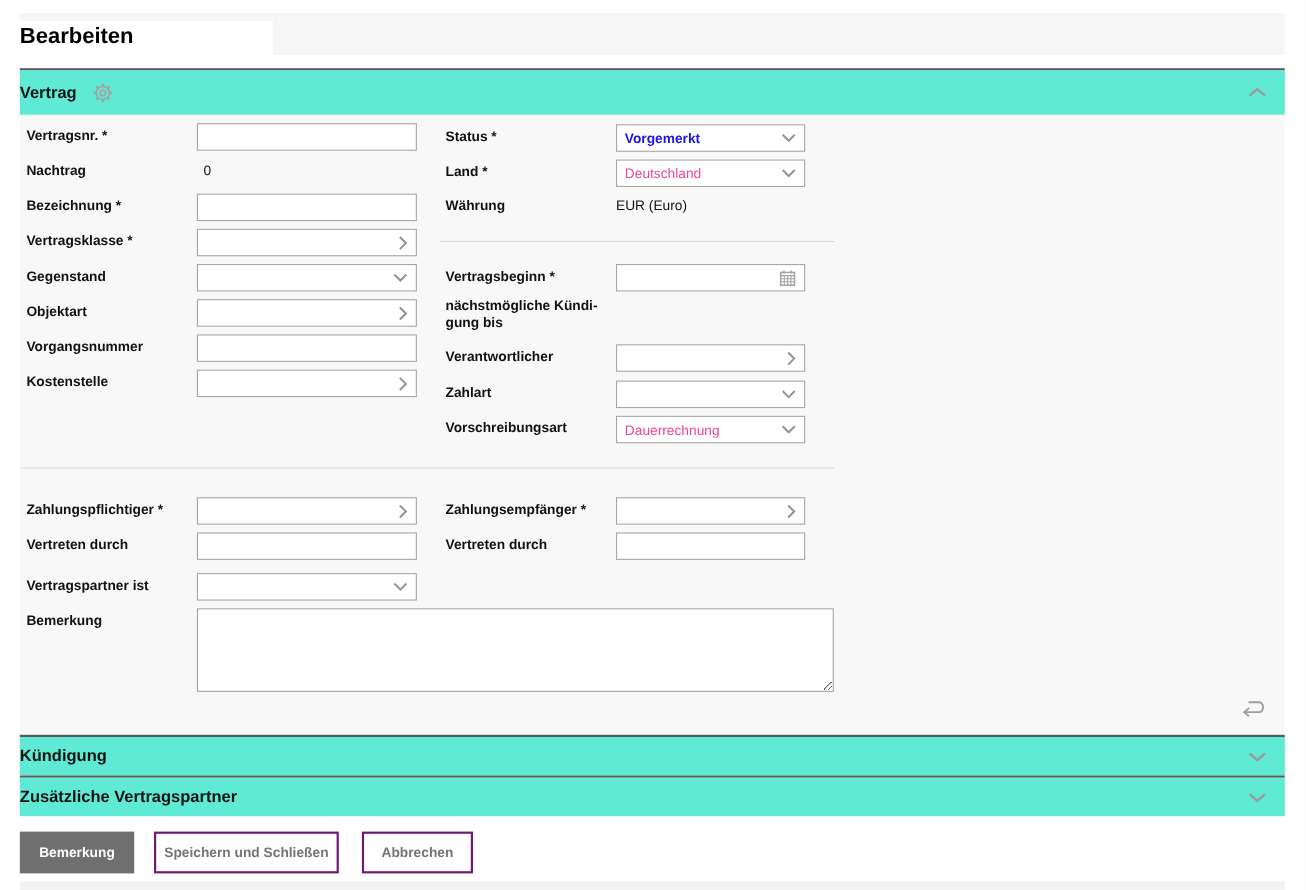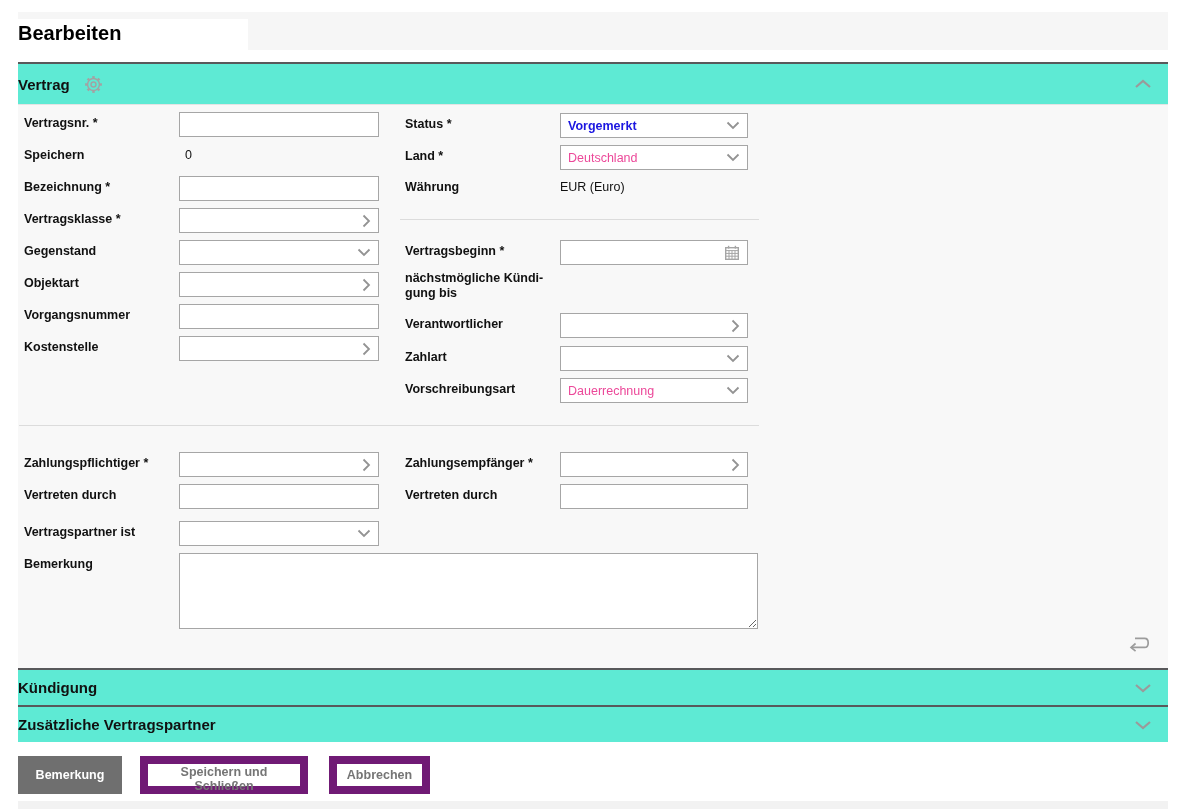--- a/index.html
+++ b/index.html
@@ -29,34 +29,34 @@
   .static-val{position:absolute;font-size:12.5px;color:#111;white-space:nowrap;}
   .txt,.ctrl{
     position:absolute;box-sizing:border-box;height:25px;background:#fff;
     border:1px solid #a6a6a6;font-size:12.5px;font-family:"Liberation Sans",sans-serif;
   }
   .txt{padding:0 6px;color:#000;}
   .ctrl{display:flex;align-items:center;padding:0 7px;cursor:pointer;}
   .ctrl .val{font-size:12.5px;color:#ec4899;white-space:nowrap;overflow:hidden;}
   .ctrl .icon-right{margin-left:auto;display:flex;align-items:center;}
   .c1l{left:6px;}   .c1c{left:161px;width:200px;}
-  .c2l{left:387px;} .c2c{left:542px;width:188px;justify-content:flex-end;}
+  .c2l{left:387px;} .c2c{left:542px;width:172px;justify-content:flex-end;}
   .divider{position:absolute;height:1px;background:#dcdcdc;}
   #div-right{left:382px;top:114px;width:359px;}
   #div-mid{left:1px;top:320px;width:740px;}
   #bemerkung-textarea{
     position:absolute;left:161px;top:448px;width:579px;height:76px;box-sizing:border-box;
     background:#fff;border:1px solid #a6a6a6;resize:both;font-family:"Liberation Sans",sans-serif;font-size:12.5px;
   }
   #undo{position:absolute;left:1108px;top:530px;cursor:pointer;}
   
   .btn{position:absolute;top:756px;height:38px;box-sizing:border-box;font-family:"Liberation Sans",sans-serif;
        font-size:12.5px;font-weight:bold;cursor:pointer;}
   #btn-speichern{left:18px;width:104px;background:#6f6f6f;color:#ffffff;border:none;}
-  .btn-outline{background:#ffffff;border:8px solid #701a75;color:#757575;}
+  .btn-outline{background:#ffffff;border:2px solid #701a75;color:#757575;}
   #btn-speichern-schliessen{left:140px;width:168px;}
   #btn-abbrechen{left:329px;width:101px;}
   #bottombar{left:18px;top:801px;width:1150px;height:8px;background:#f2f2f2;}
 </style>
 </head>
 <body>
 
 <div class="abs" id="topbar"></div>
 <div class="abs" id="titlebox"></div>
 <h1 class="abs" id="page-title">Bearbeiten</h1>
@@ -87,21 +87,21 @@
         <polyline points="2,8 9,2 16,8" fill="none" stroke="#9a9a9a" stroke-width="2.2"></polyline>
       </svg>
   </span>
 </div>
 
 <div class="abs" id="vertrag-body">
 
   <label class="lbl c1l" style="top:11px">Vertragsnr. *</label>
   <input class="txt c1c" style="top: 7px;" value="">
 
-  <label class="lbl c1l" style="top:43px">Speichern</label>
+  <label class="lbl c1l" style="top:43px">Nachtrag</label>
   <span class="static-val" style="left:167px;top:43px">0</span>
 
   <label class="lbl c1l" style="top:75px">Bezeichnung *</label>
   <input class="txt c1c" style="top: 71px;" value="">
 
   <label class="lbl c1l" style="top:107px">Vertragsklasse *</label>
   <div class="ctrl c1c" style="top:103px">
     <span class="val"></span>
     <span class="icon-right">
       <svg width="9" height="14" viewBox="0 0 9 14">

